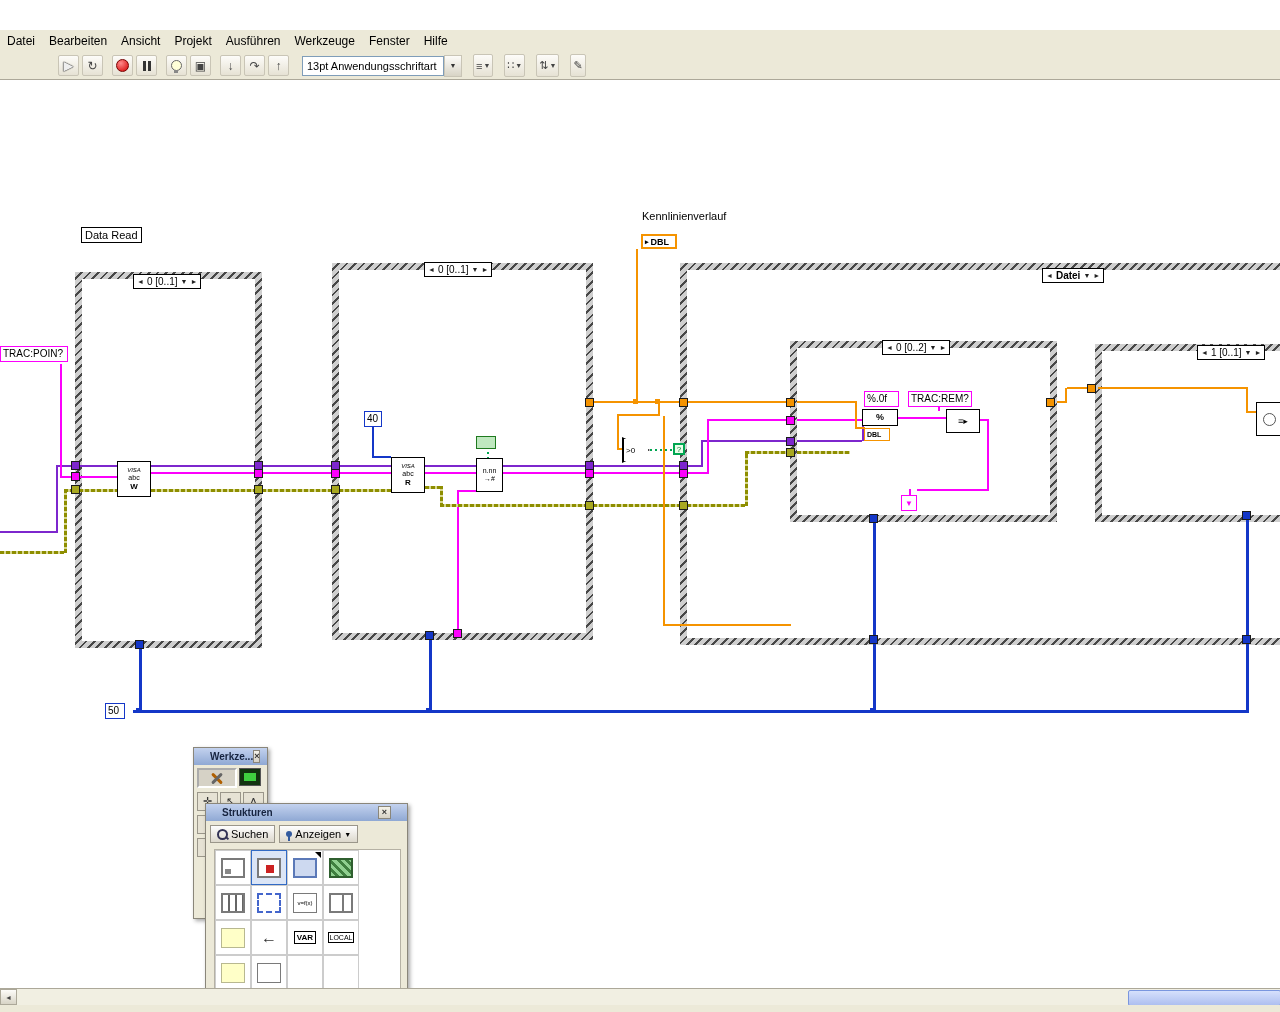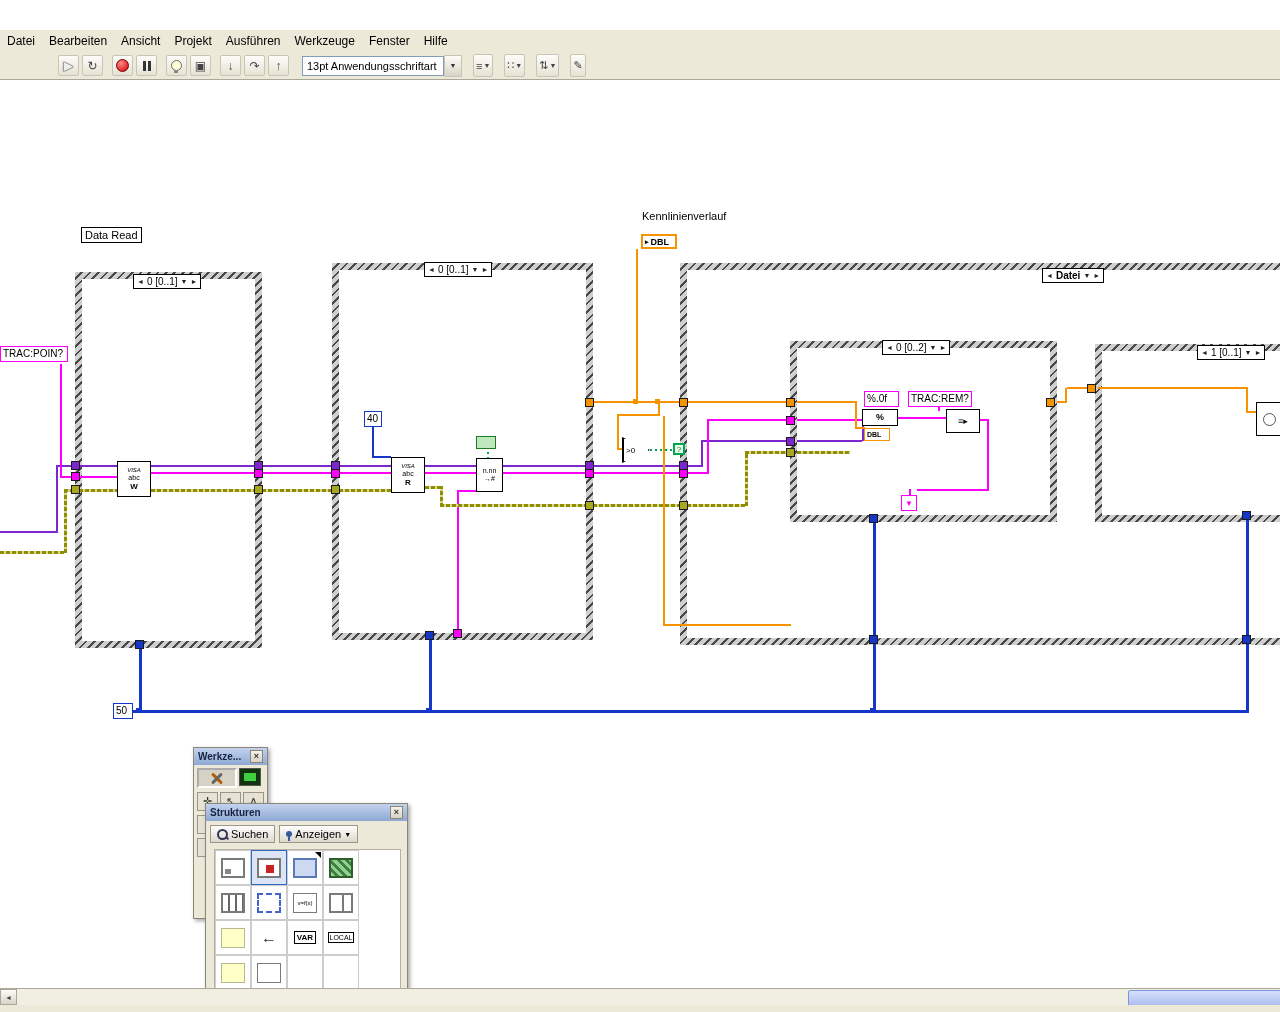--- a/index.html
+++ b/index.html
@@ -80,21 +80,21 @@
   .downnode{position:absolute;border:1px solid #FC00FC;color:#FC00FC;background:#fff;font-size:8px;
     display:flex;align-items:center;justify-content:center;z-index:4;box-sizing:border-box;}
   .boolconst{position:absolute;background:#bfe8bf;border:1px solid #1f7a1f;z-index:4;box-sizing:border-box;}
   .clipnode{position:absolute;background:#fff;border:1px solid #000;z-index:4;display:flex;
     align-items:center;justify-content:center;box-sizing:border-box;}
   .clipnode i{display:block;width:11px;height:11px;border:1px solid #555;border-radius:50%;}
 
   
   .pal{position:absolute;background:#ECE9D8;border:1px solid #8a867a;box-shadow:2px 2px 4px rgba(0,0,0,.35);}
   .pal-title{height:17px;background:linear-gradient(180deg,#c3d2ee,#8fa8d4);display:flex;align-items:center;
-    font-size:10px;font-weight:bold;color:#16233f;padding:0 4px;justify-content:space-between;}
+    font-size:10px;font-weight:bold;color:#16233f;padding:0 16px;justify-content:space-between;}
   .pal-x{width:13px;height:13px;background:linear-gradient(#f5f3ea,#d6d2c6);border:1px solid #8a867a;
     font-size:9px;line-height:1;display:flex;align-items:center;justify-content:center;color:#333;box-sizing:border-box;}
   .toolrow{display:flex;gap:2px;padding:3px 3px 1px 3px;}
   .toolcell{width:22px;height:19px;border:1px solid #9a968a;background:#e6e2d4;display:flex;
     align-items:center;justify-content:center;font-size:11px;color:#333;box-sizing:border-box;}
   .autobtn{width:40px;height:20px;border:2px inset #fff;background:#d6d2c6;display:flex;
     align-items:center;justify-content:center;position:relative;box-sizing:border-box;}
   .crossA,.crossB{position:absolute;width:14px;height:3px;border-radius:2px;}
   .crossA{background:#b06000;transform:rotate(45deg);}
   .crossB{background:#666;transform:rotate(-45deg);}
@@ -387,21 +387,21 @@
   <div class="const b-str" style="left:908px;top:391px;width:64px">TRAC:REM?</div>
   <div class="node" style="left:862px;top:409px;width:36px;height:17px;font-size:9px;font-weight:bold">%</div>
   <div class="const b-dbl" style="left:864px;top:428px;width:26px;font-size:7px;font-weight:bold">DBL</div>
   <div class="node" style="left:946px;top:409px;width:34px;height:24px;font-size:9px">≡▸</div>
   <div class="downnode" style="left:901px;top:495px;width:16px;height:16px">▼</div>
   <div class="clipnode" style="left:1256px;top:402px;width:26px;height:34px">
       <i></i>
     </div>
 
   <div class="const b-int" style="left:364px;top:411px;width:18px">40</div>
-  <div class="const b-int" style="left:113px;top:703px;width:20px">50</div>
+  <div class="const b-int" style="left:105px;top:703px;width:20px">50</div>
 
   <div class="pal" style="left:193px;top:747px;width:73px;height:170px;z-index:20">
     <div class="pal-title">
       <span>Werkze...</span>
       <span class="pal-x">×</span>
     </div>
     <div class="toolrow">
       <div class="autobtn">
         <span class="crossA"></span>
         <span class="crossB"></span>

